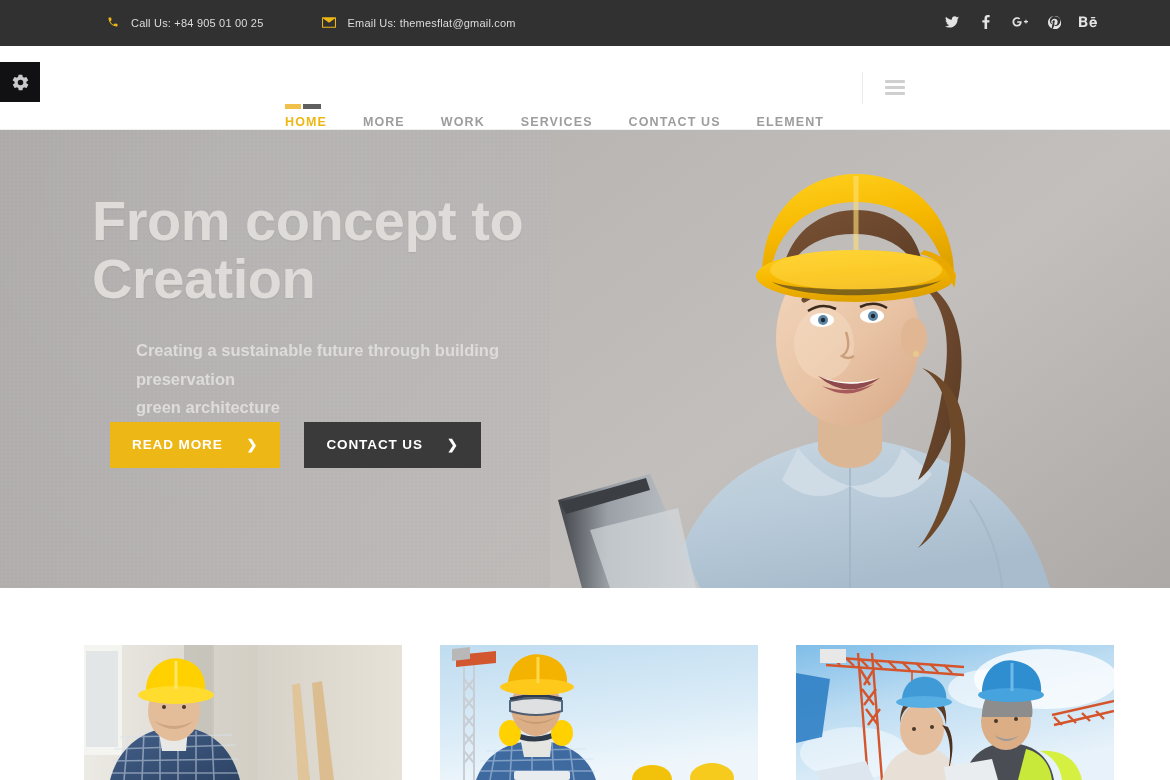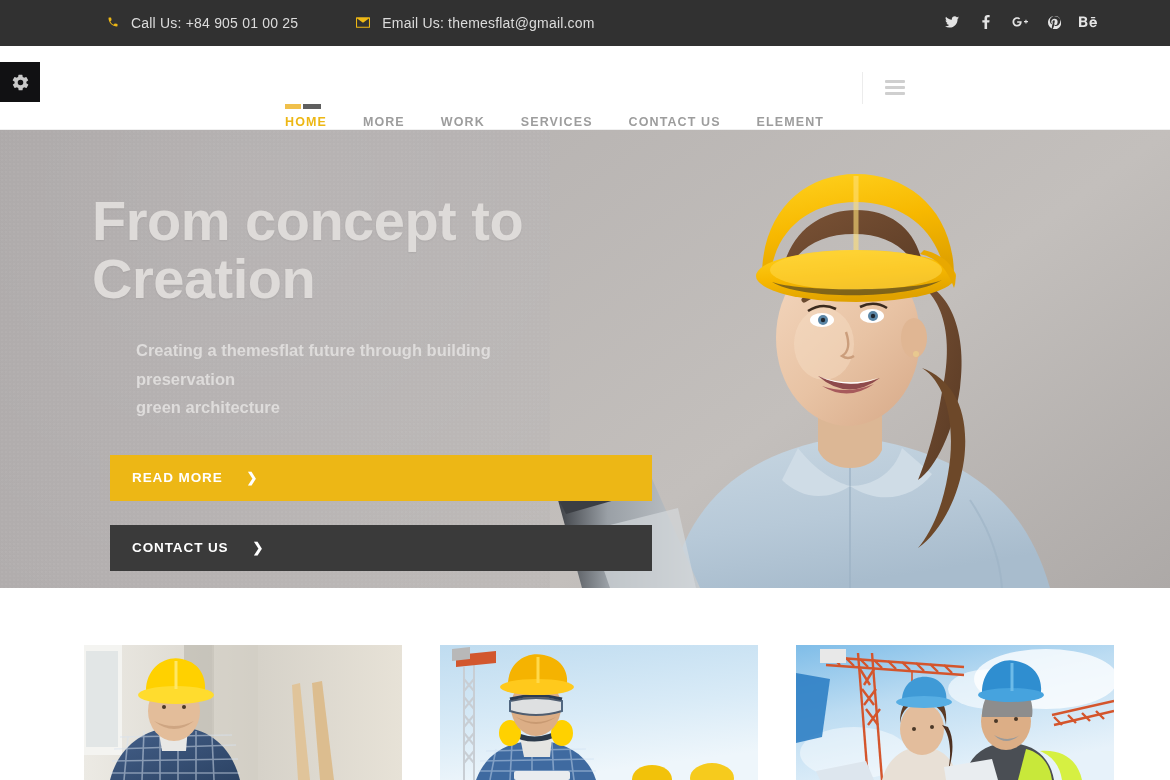--- a/index.html
+++ b/index.html
@@ -18,21 +18,21 @@
   }
   .topbar-inner{
     width:1040px; margin:0 auto; display:flex; align-items:center;
     height:100%; padding-left:42px;
   }
   .contact-item{ display:flex; align-items:center; margin-right:58px; }
   .contact-item .ic{
     color:#edb715; font-size:13px; margin-right:12px; display:inline-block;
     line-height:1;
   }
-  .contact-item .txt{ color:#dcdcdc; font-size:14px; letter-spacing:.2px; }
+  .contact-item .txt{ color:#dcdcdc; font-size:11px; letter-spacing:.2px; }
   .social{ margin-left:auto; display:flex; align-items:center; gap:0; }
   .social a{
     color:#e4e4e4; font-size:13px; width:34px; text-align:center;
     text-decoration:none; display:inline-block; line-height:1;
   }
   .social a.behance{ font-size:12px; font-weight:bold; letter-spacing:-.5px;}
   .social a.gplus{ font-size:14px; }
 
   
   .cog-btn{
@@ -96,21 +96,21 @@
     position:absolute; left:92px; top:62px; width:560px; z-index:5;
   }
   .hero-title{
     font-size:56px; line-height:1.04; color:#dedbd9; font-weight:bold;
     letter-spacing:-.5px; text-shadow:0 1px 2px rgba(0,0,0,.07);
   }
   .hero-sub{
     margin-top:28px; font-size:16.5px; line-height:1.72; color:#dedcdb;
     font-weight:600; max-width:500px; padding-left:44px;
   }
-  .hero-btns{ margin-top:33px; display:flex; gap:24px; padding-left:18px;flex-direction:column; }
+  .hero-btns{ display:flex; gap:24px; padding-left:18px; }
   .btn{
     display:inline-flex; align-items:center; gap:24px; height:46px;
     padding:0 22px; font-size:13.5px; font-weight:bold; letter-spacing:.9px;
     text-decoration:none; cursor:pointer; border:none;
     font-family:inherit;
   }
   .btn .arrow{ font-size:13px; font-weight:bold; }
   .btn-primary{ background:#edb715; color:#ffffff; }
   .btn-dark{ background:#3a3a3a; color:#ffffff; }
 
@@ -323,21 +323,21 @@
       <path d="M40 400 L128 378 L146 458 L60 458 Z" fill="#d6dadd" opacity=".65"></path>
     </svg>
   </div>
 
   <div class="hero-content">
     <div class="hero-title">
       <div>From concept to</div>
       <div>Creation</div>
     </div>
     <div class="hero-sub">
-      <div>Creating a themesflat future through building preservation</div>
+      <div>Creating a sustainable future through building preservation</div>
       <div>green architecture</div>
     </div>
     <div class="hero-btns">
       <a href="#" class="btn btn-primary">
         <span>READ MORE</span>
         <span class="arrow">❯</span>
       </a>
       <a href="#" class="btn btn-dark">
         <span>CONTACT US</span>
         <span class="arrow">❯</span>

